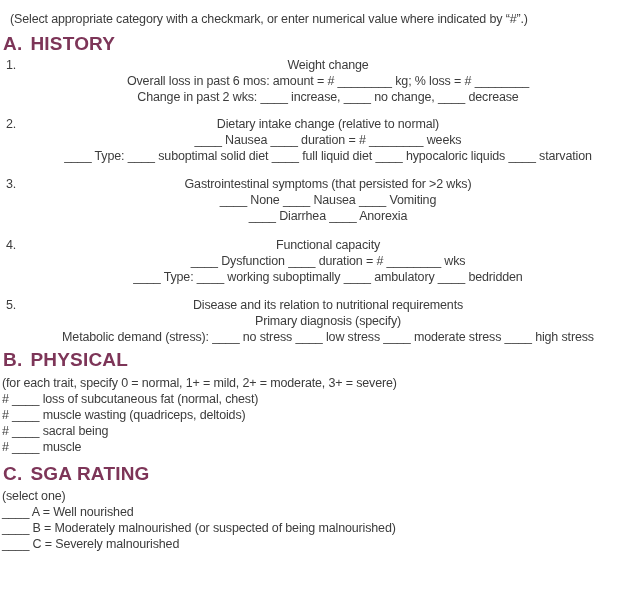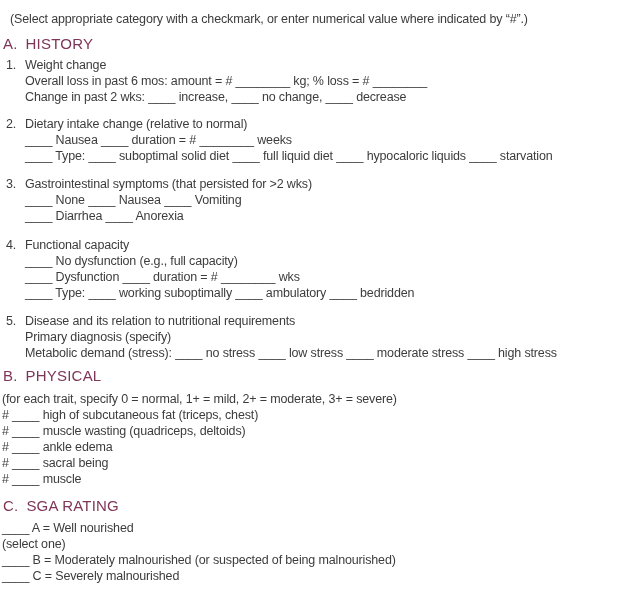--- a/index.html
+++ b/index.html
@@ -6,36 +6,36 @@
   body {
     width: 631px; height: 590px; overflow: hidden;
     font-family: "Liberation Sans", sans-serif;
     font-size: 12.5px; letter-spacing: -0.15px;
     color: #3c3c3c;
   }
   .page { padding: 3px 0 0 2px; }
   .line { line-height: 16px; white-space: nowrap; }
   .intro { margin: 8px; }
   .section-heading {
-    margin: 0; color: #7d3558; font-size: 15px; font-weight: normal;
+    margin: 0; color: #7d3558; font-size: 19px; font-weight: bold;
     line-height: 18px; letter-spacing: 0.2px; padding-left: 1px; white-space: nowrap;
   }
   .section-heading .letter { margin-right: 8px; }
   .sh-a { margin-top: 8px; }
   .sh-b { margin-top: 6px; }
   .sh-c { margin-top: 10px; }
   .numbered-item { display: flex; }
   .mt4  { margin-top: 4px; }
   .mt5  { margin-top: 5px; }
   .mt6  { margin-top: 6px; }
   .mt11 { margin-top: 11px; }
   .mt12 { margin-top: 12px; }
   .mt13 { margin-top: 13px; }
   .num { flex: 0 0 23px; box-sizing: border-box; padding-left: 4px; line-height: 16px; }
-  .item-body { flex: 1 1 auto; min-width: 0; }
+  .item-body { flex: 1 1 auto; min-width: 0; text-align: center; }
 </style>
 </head>
 <body>
 
 <div class="page">
 
   <p class="line intro">(Select appropriate category with a checkmark, or enter numerical value where indicated by “#”.)</p>
 
   <h2 class="section-heading sh-a">
     <span class="letter">A.</span><span>HISTORY</span>
@@ -65,52 +65,50 @@
       <div class="line">Gastrointestinal symptoms (that persisted for &gt;2 wks)</div>
       <div class="line">____ None ____ Nausea ____ Vomiting</div>
       <div class="line">____ Diarrhea ____ Anorexia</div>
     </div>
   </div>
 
   <div class="numbered-item mt13">
     <span class="num">4.</span>
     <div class="item-body">
       <div class="line">Functional capacity</div>
-      <div class="line">____ No dysfunction (e.g., full capacity)</div>
       <div class="line">____ Dysfunction ____ duration = # ________ wks</div>
       <div class="line">____ Type: ____ working suboptimally ____ ambulatory ____ bedridden</div>
     </div>
   </div>
 
   <div class="numbered-item mt12">
     <span class="num">5.</span>
     <div class="item-body">
       <div class="line">Disease and its relation to nutritional requirements</div>
       <div class="line">Primary diagnosis (specify)</div>
       <div class="line">Metabolic demand (stress): ____ no stress ____ low stress ____ moderate stress ____ high stress</div>
     </div>
   </div>
 
   <h2 class="section-heading sh-b">
     <span class="letter">B.</span><span>PHYSICAL</span>
   </h2>
 
   <div class="mt6">
     <div class="line">(for each trait, specify 0 = normal, 1+ = mild, 2+ = moderate, 3+ = severe)</div>
-    <div class="line"># ____ high of subcutaneous fat (triceps, chest)</div>
+    <div class="line"># ____ loss of subcutaneous fat (normal, chest)</div>
     <div class="line"># ____ muscle wasting (quadriceps, deltoids)</div>
-    <div class="line"># ____ ankle edema</div>
     <div class="line"># ____ sacral being</div>
     <div class="line"># ____ muscle</div>
   </div>
 
   <h2 class="section-heading sh-c">
     <span class="letter">C.</span><span>SGA RATING</span>
   </h2>
 
   <div class="mt5">
+    <div class="line">(select one)</div>
     <div class="line">____ A = Well nourished</div>
-    <div class="line">(select one)</div>
     <div class="line">____ B = Moderately malnourished (or suspected of being malnourished)</div>
     <div class="line">____ C = Severely malnourished</div>
   </div>
 
 </div>
 
 </body></html>

